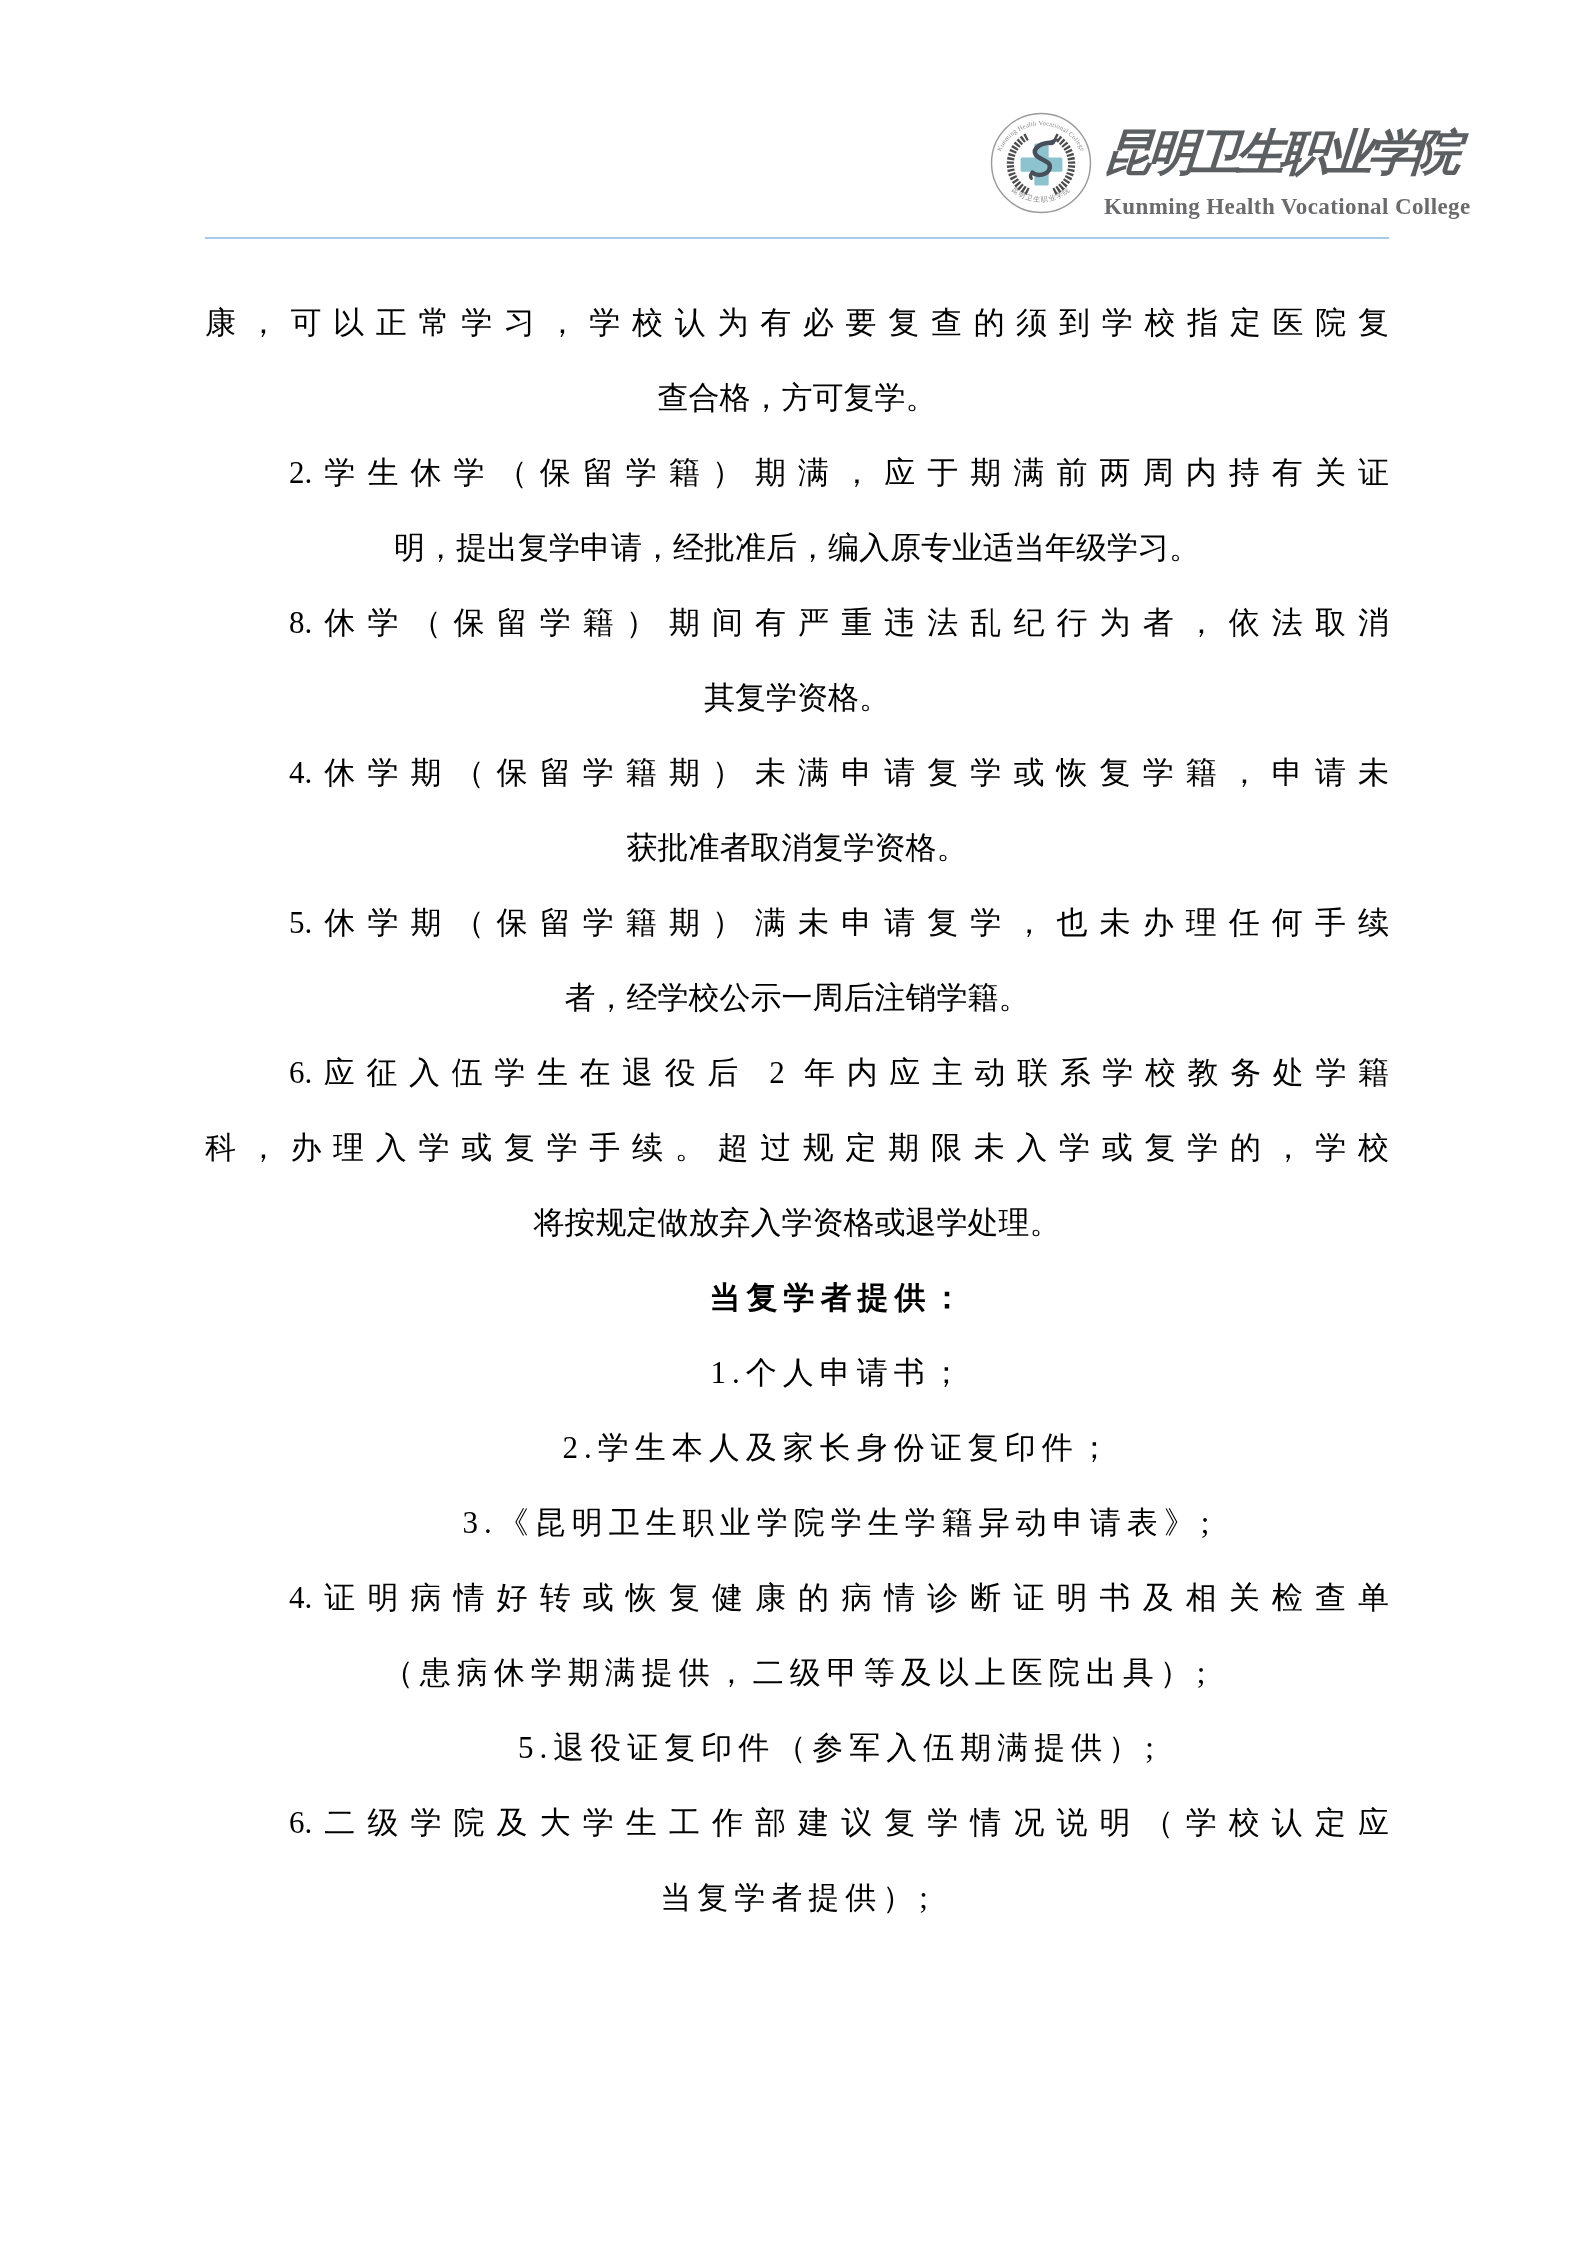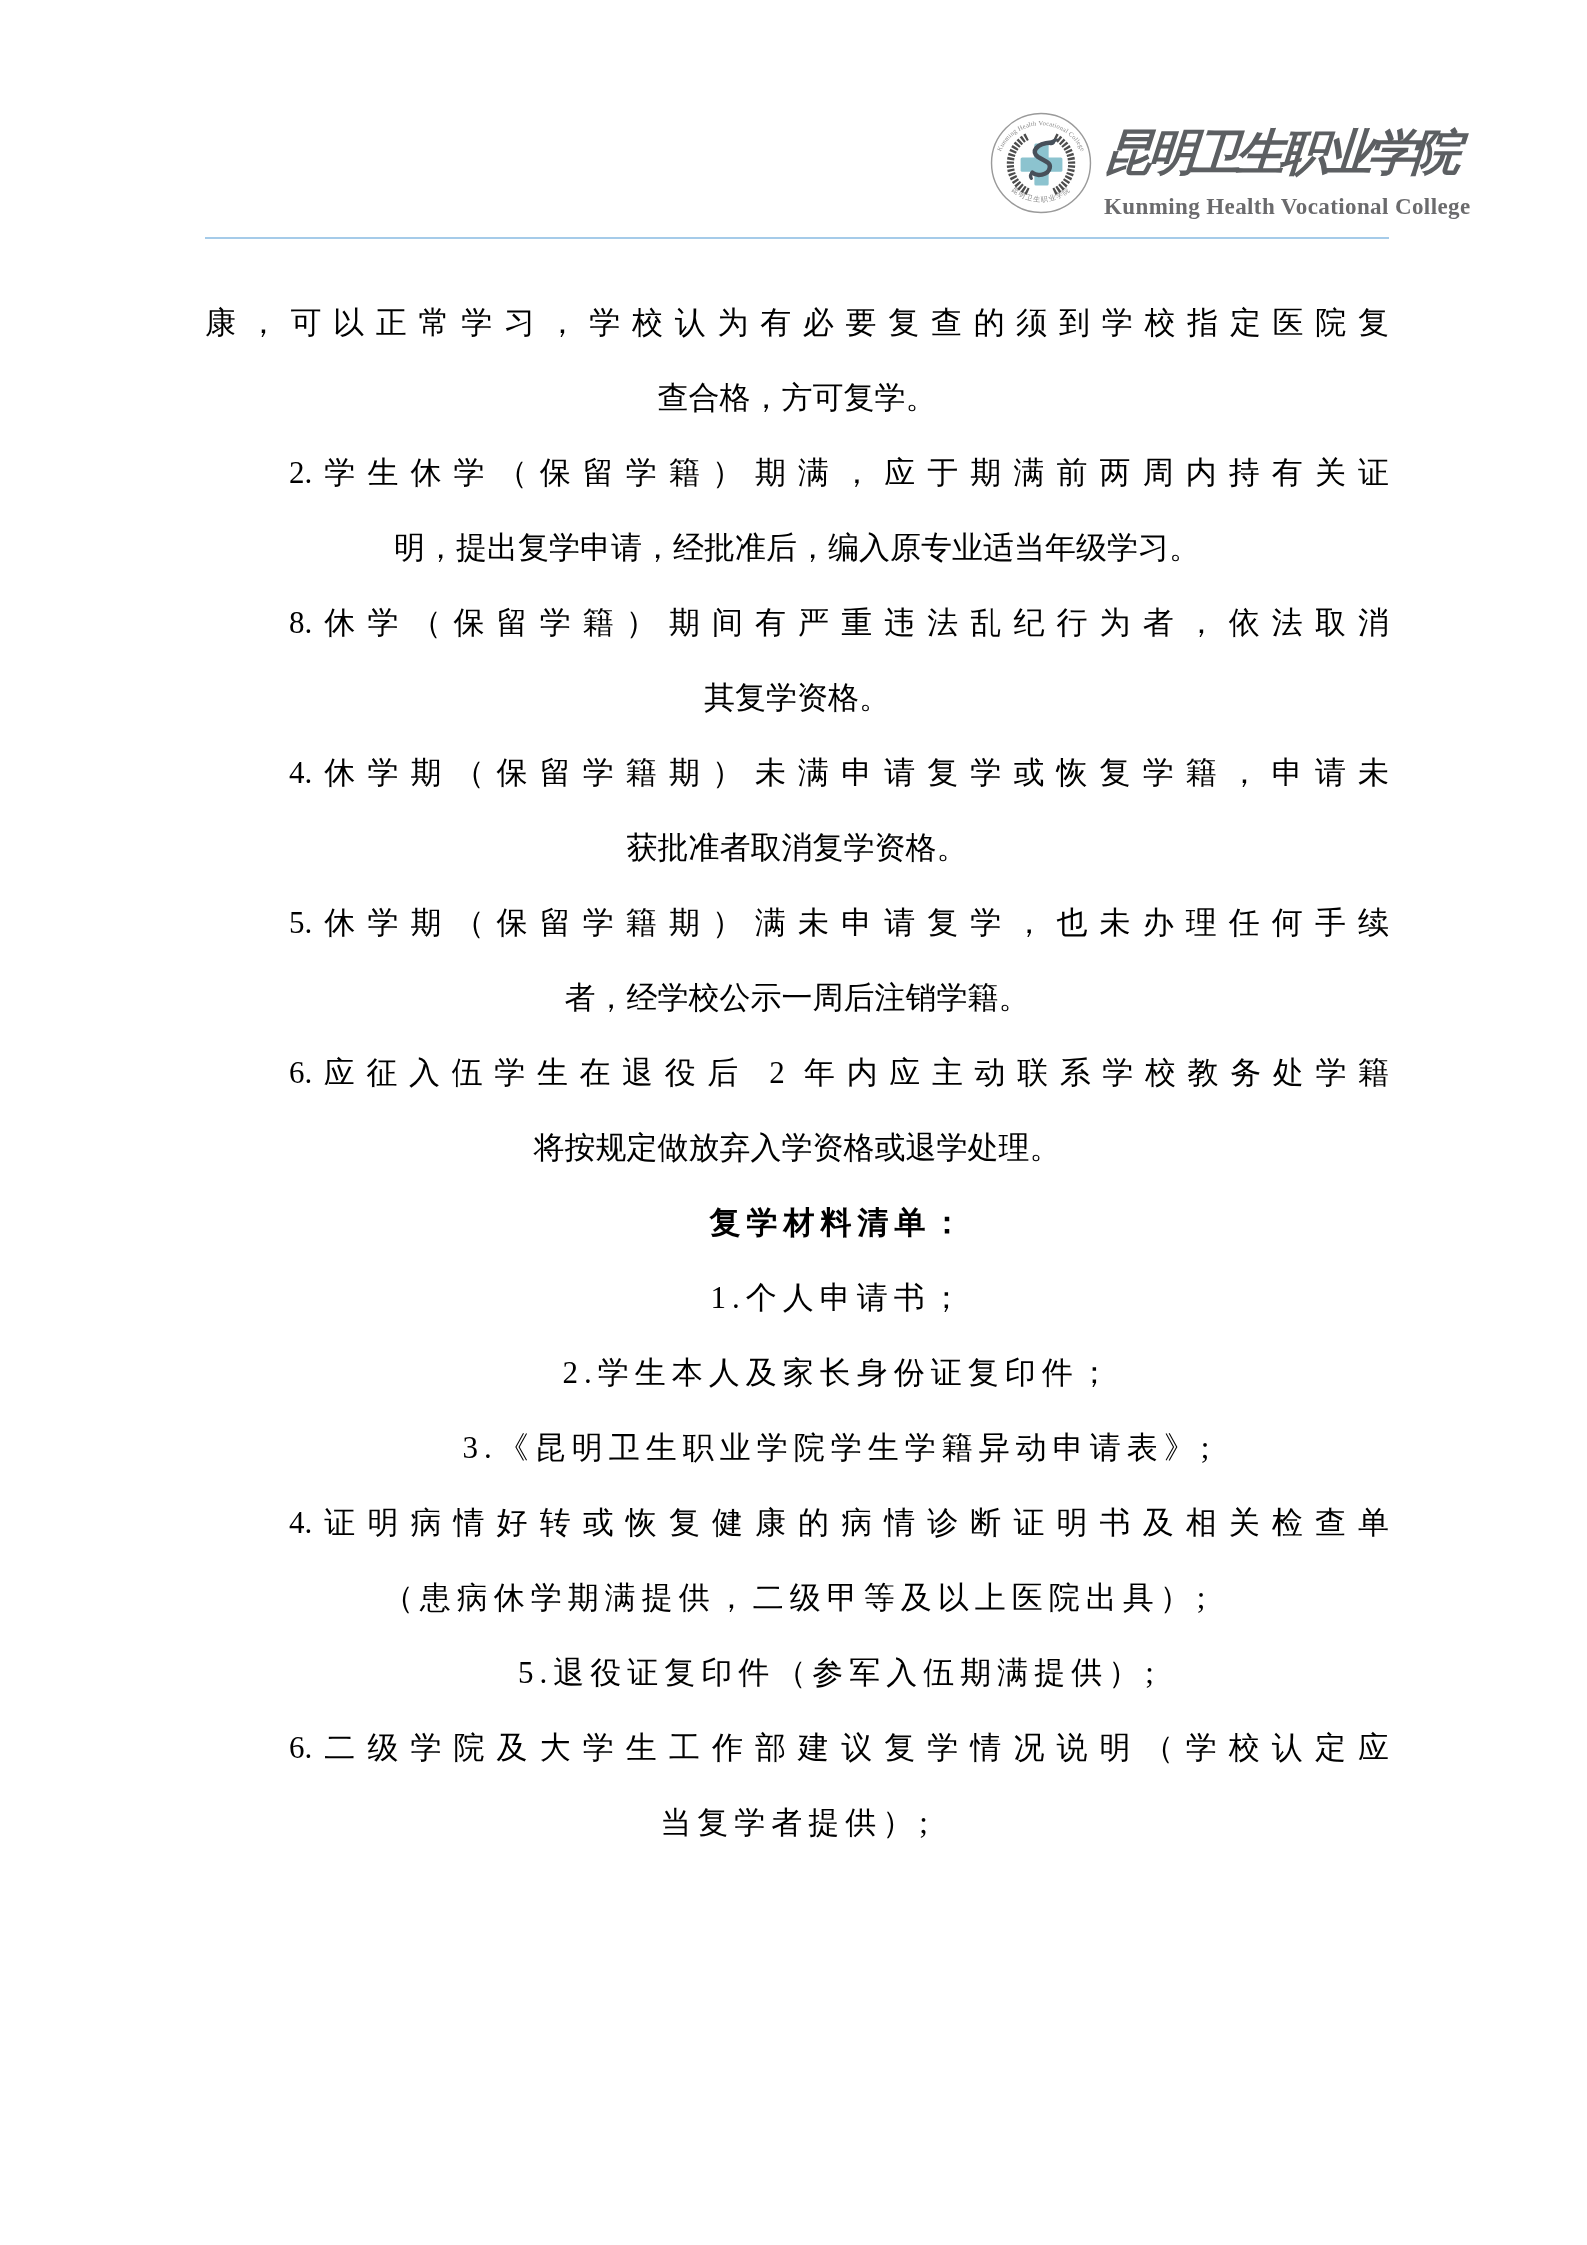--- a/index.html
+++ b/index.html
@@ -103,22 +103,23 @@
     <div class="line">查合格，方可复学。</div>
     <div class="line indent fill">2.学生休学（保留学籍）期满，应于期满前两周内持有关证</div>
     <div class="line">明，提出复学申请，经批准后，编入原专业适当年级学习。</div>
     <div class="line indent fill">8.休学（保留学籍）期间有严重违法乱纪行为者，依法取消</div>
     <div class="line">其复学资格。</div>
     <div class="line indent fill">4.休学期（保留学籍期）未满申请复学或恢复学籍，申请未</div>
     <div class="line">获批准者取消复学资格。</div>
     <div class="line indent fill">5.休学期（保留学籍期）满未申请复学，也未办理任何手续</div>
     <div class="line">者，经学校公示一周后注销学籍。</div>
     <div class="line indent fill">6.应征入伍学生在退役后 2 年内应主动联系学校教务处学籍</div>
+    <div class="line fill">科，办理入学或复学手续。超过规定期限未入学或复学的，学校</div>
     <div class="line">将按规定做放弃入学资格或退学处理。</div>
-    <div class="line indent bold wide">复学材料清单：</div>
+    <div class="line indent bold wide">当复学者提供：</div>
     <div class="line indent wide">1.个人申请书；</div>
     <div class="line indent wide">2.学生本人及家长身份证复印件；</div>
     <div class="line indent wide">3.《昆明卫生职业学院学生学籍异动申请表》;</div>
     <div class="line indent fill">4.证明病情好转或恢复健康的病情诊断证明书及相关检查单</div>
     <div class="line wide">（患病休学期满提供，二级甲等及以上医院出具）;</div>
     <div class="line indent wide">5.退役证复印件（参军入伍期满提供）;</div>
     <div class="line indent fill">6.二级学院及大学生工作部建议复学情况说明（学校认定应</div>
     <div class="line wide">当复学者提供）;</div>
   </div>
 

